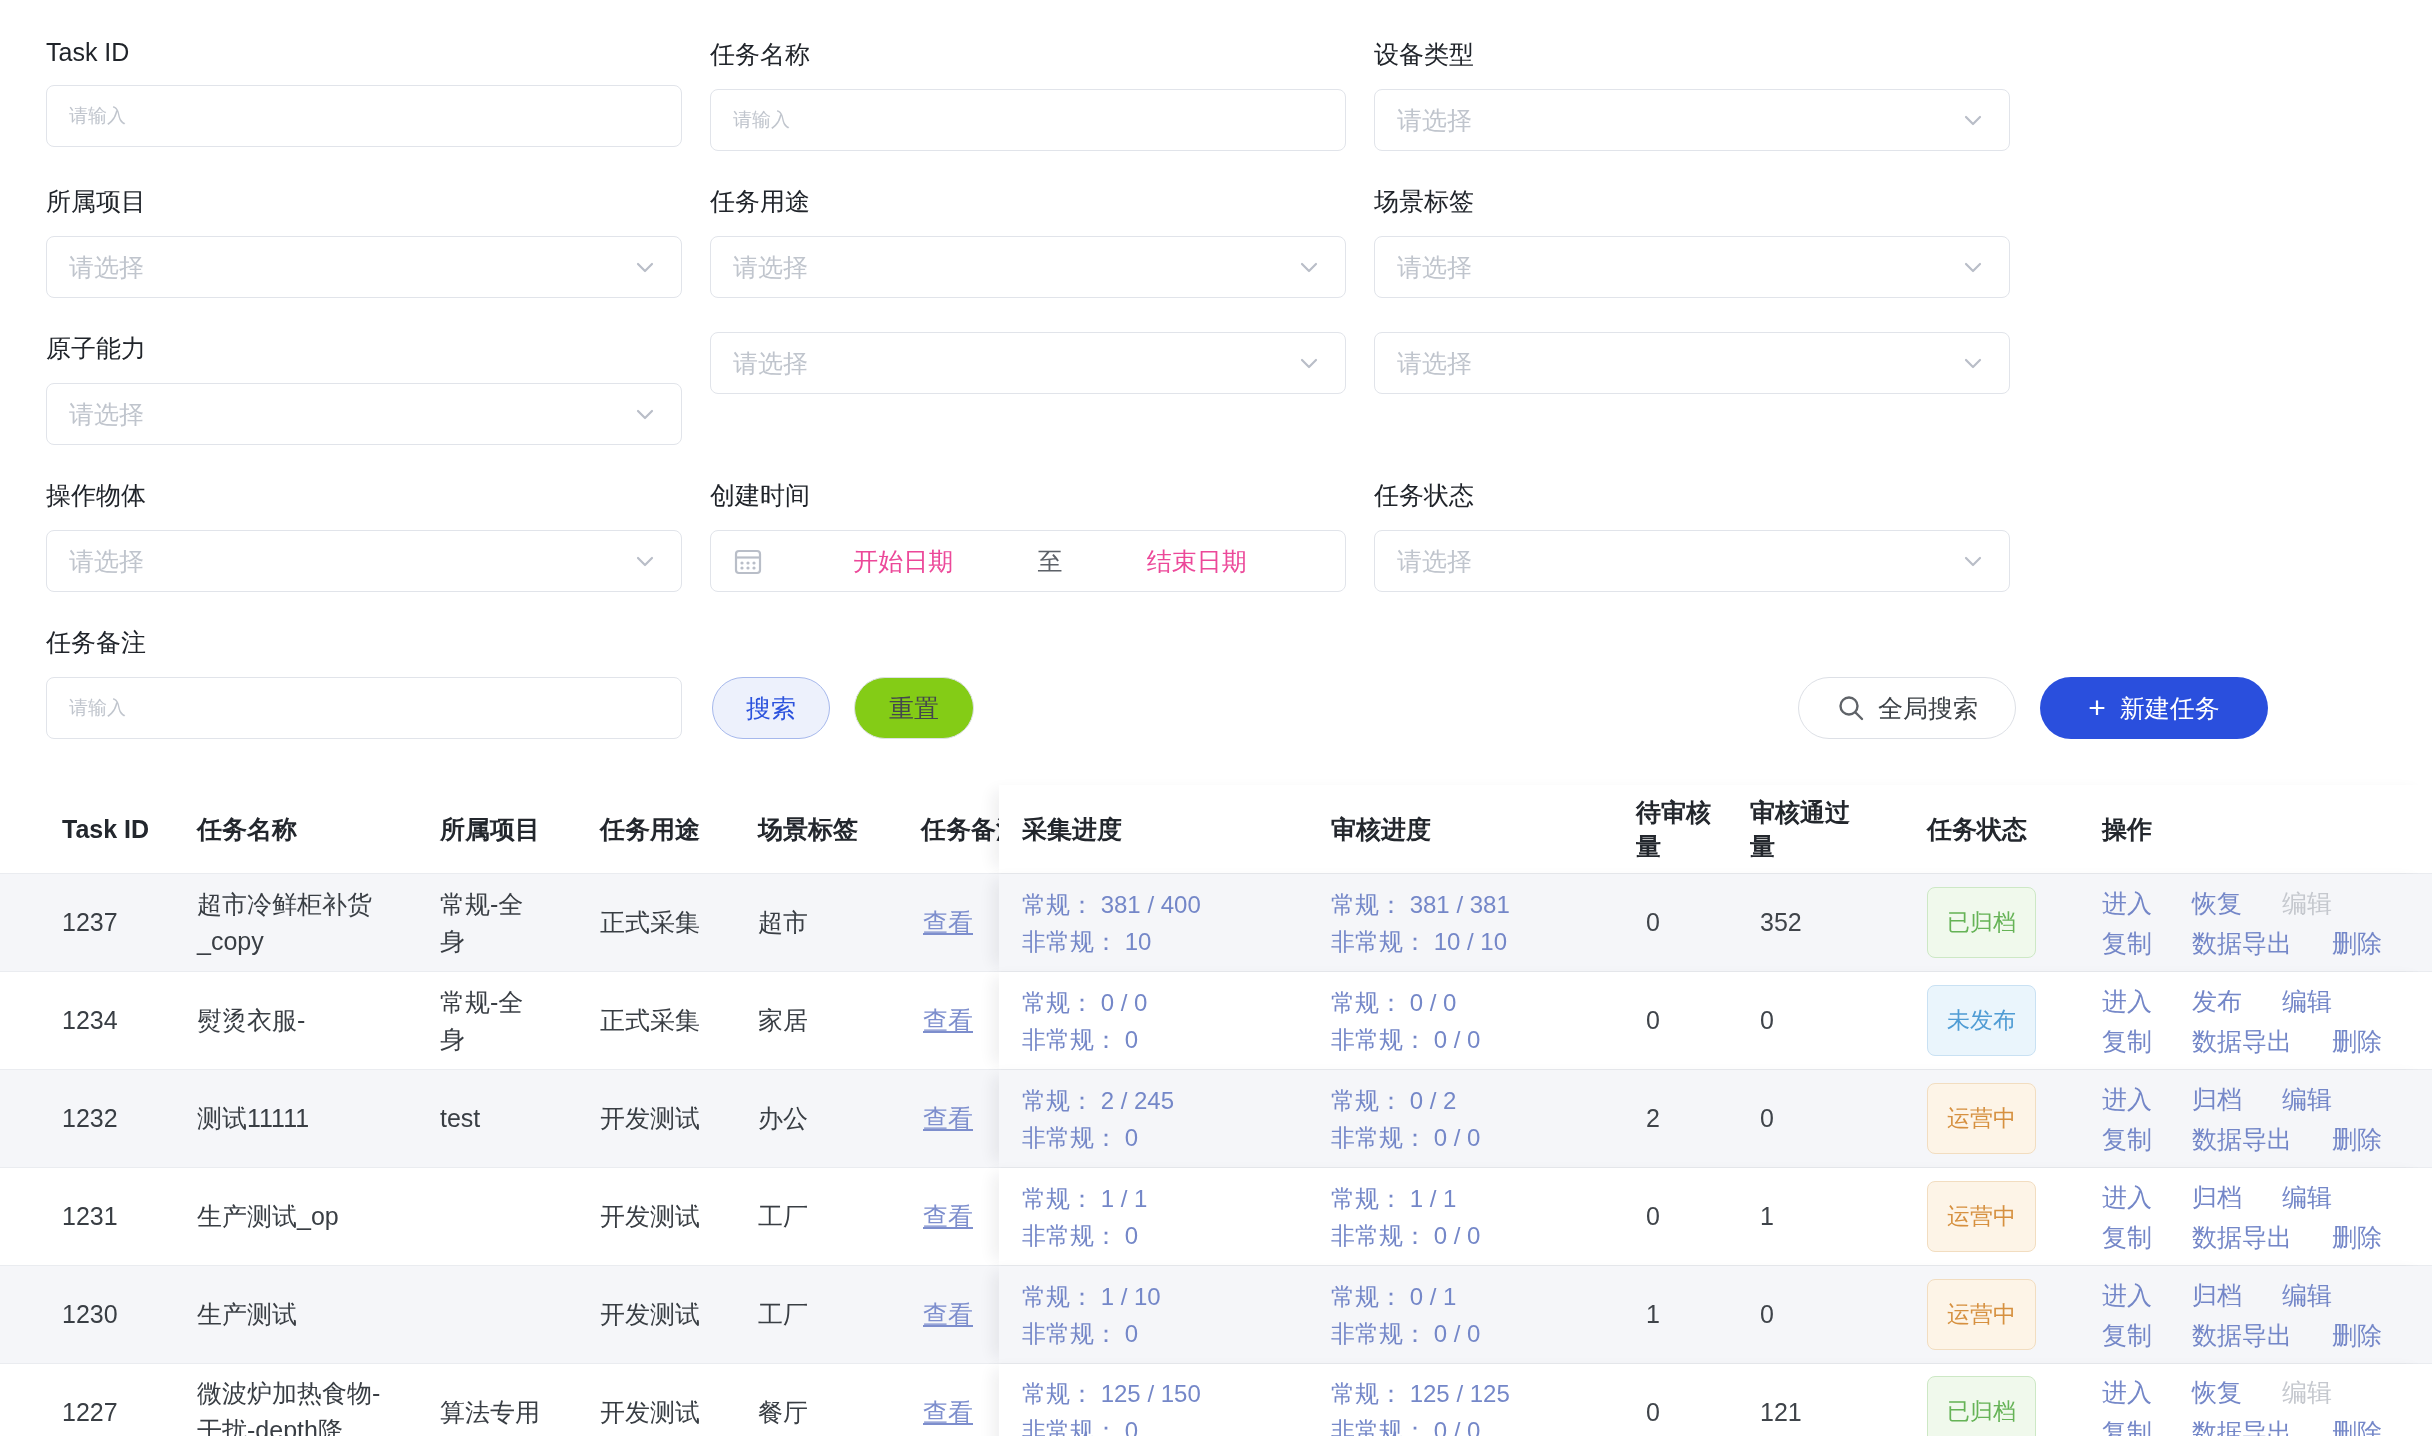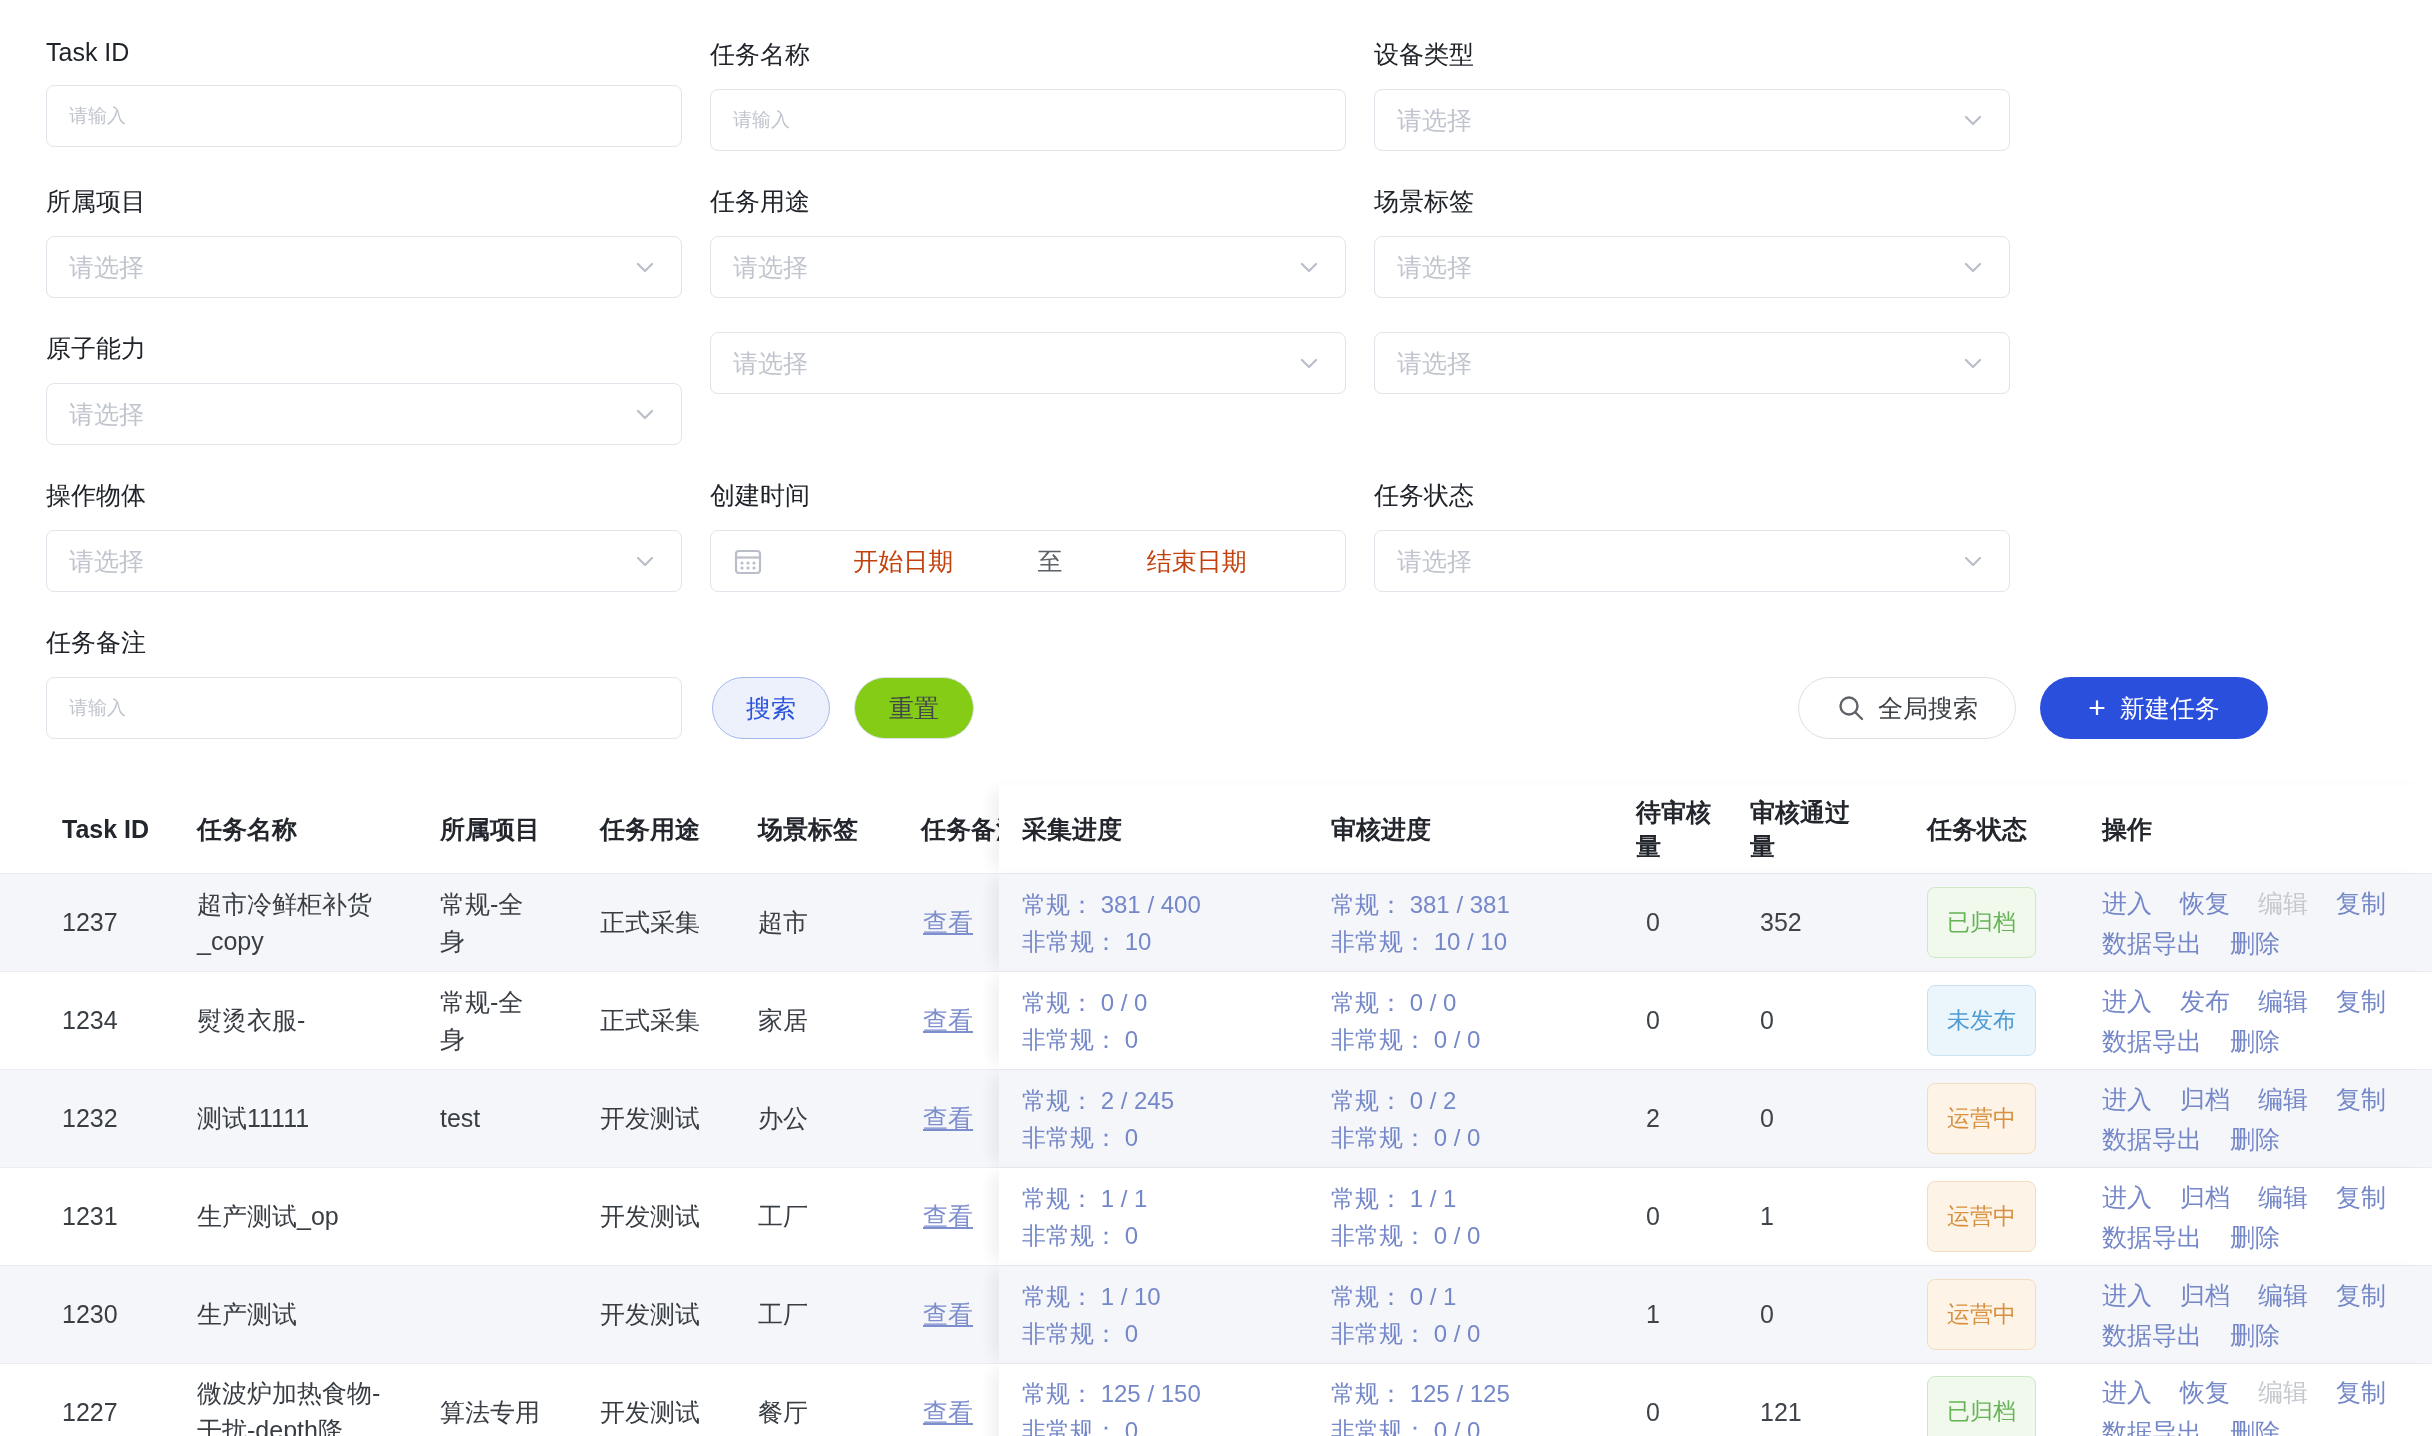--- a/index.html
+++ b/index.html
@@ -14,21 +14,21 @@
   .field-label { font-size:25px; color:#20242a; margin-bottom:18px; }
   .control { height:62px; border:1px solid #e1e4ea; border-radius:8px; background:#fff;
     display:flex; align-items:center; padding:0 22px; font-size:25px; position:relative; }
   .control input { border:none; outline:none; width:100%; font-size:19px; color:#303133;
     font-family:inherit; background:transparent; }
   .control input::placeholder { color:#c0c5cd; }
   .ph { color:#c0c5cd; }
   .control .chevron { margin-left:auto; display:flex; }
   .daterange { justify-content:flex-start; padding:0 20px; }
   .daterange .cal { display:flex; margin-right:10px; }
-  .daterange .d-ph { flex:1; text-align:center; color:#c2410c; }
+  .daterange .d-ph { flex:1; text-align:center; color:#ec4899; }
   .daterange .sep { color:#5c6168; padding:0 6px; }
 
   .bottom-row { display:flex; align-items:flex-end; }
   .bottom-row .field { margin-bottom:0; }
   .btn { height:62px; border-radius:31px; display:inline-flex; align-items:center;
     justify-content:center; font-size:25px; cursor:pointer; border:1px solid transparent; }
   .btn-search { width:118px; margin-left:30px; background:#edf1fc; border-color:#a6b8ec; color:#2b52dd; }
   .btn-reset  { width:120px; margin-left:24px; background:#84cc16; border-color:#dde0e6; color:#43474d; }
   .spacer { flex:1; }
   .btn-global { width:218px; background:#fff; border-color:#dde0e6; color:#3b4045; }
@@ -58,21 +58,21 @@
   .cell.project { white-space:pre-line; line-height:37px; }
   .view-link { color:#7d8ecd; text-decoration:underline; cursor:pointer; padding-left:2px; }
   .progress { color:#7487c8; line-height:37px; font-size:24px; white-space:nowrap; }
   .numcell { padding-left:10px; color:#3f444a; }
   .statuscell { padding-left:12px; }
   .badge { display:inline-block; font-size:23px; padding:20px 19px; border-radius:8px;
     border:1px solid transparent; line-height:1.3; }
   .badge.green  { color:#65b356; background:#f0f9ec; border-color:#cde8c5; }
   .badge.blue   { color:#4f9cd4; background:#eaf5fc; border-color:#c9e1f3; }
   .badge.orange { color:#d6903f; background:#fdf4e7; border-color:#f2ddc0; }
-  .actions { display:flex; flex-wrap:wrap; column-gap:28px; width:312px; line-height:40px; }
+  .actions { display:flex; flex-wrap:wrap; column-gap:40px; width:312px; line-height:40px; }
   .action-link { color:#7487c8; cursor:pointer; white-space:nowrap; }
   .action-link.disabled { color:#c5c8ce; cursor:default; }
   svg { display:block; }
 </style>
 </head>
 <body>
 
 <div class="page">
   <div class="filters">
     <div class="filter-grid">

